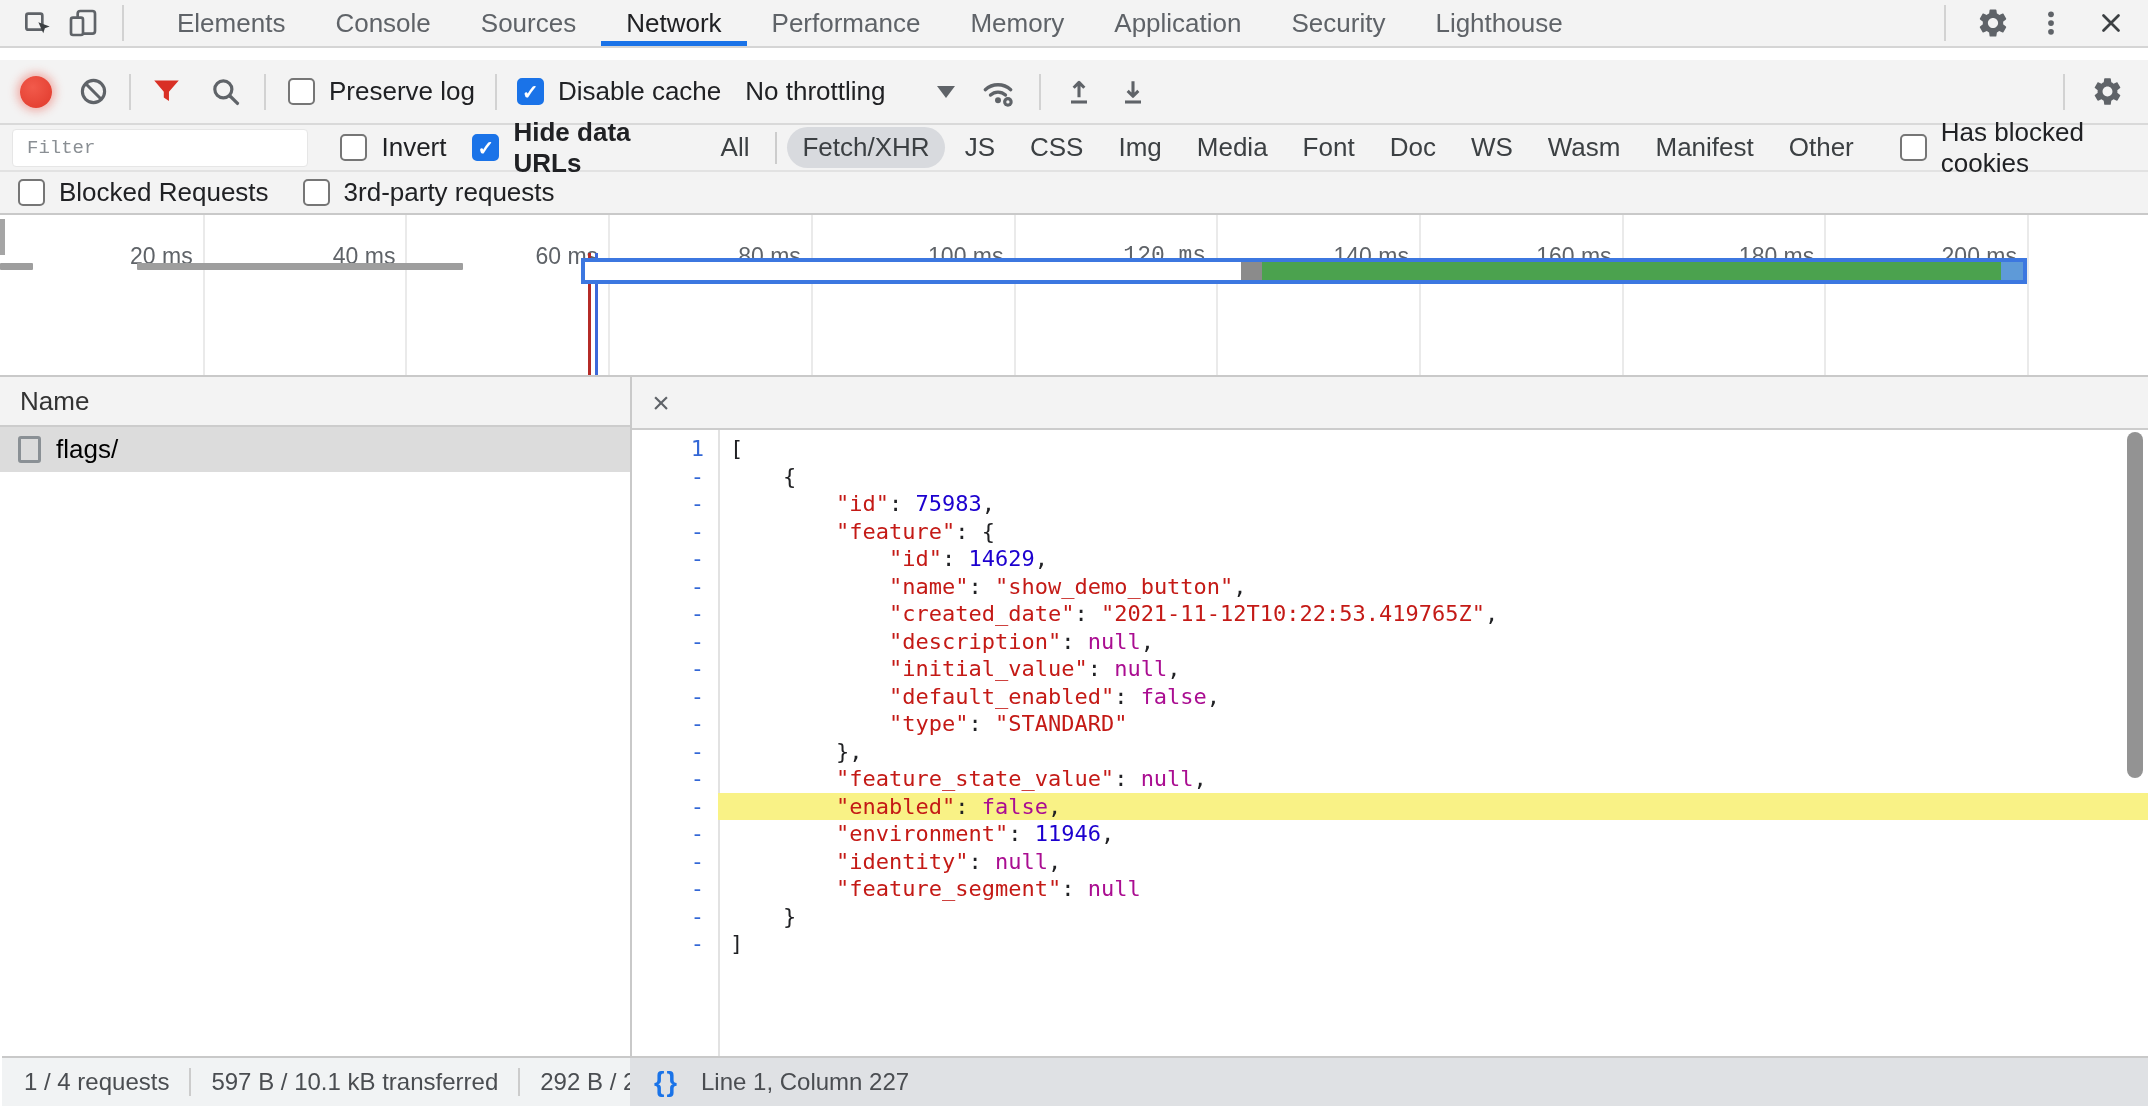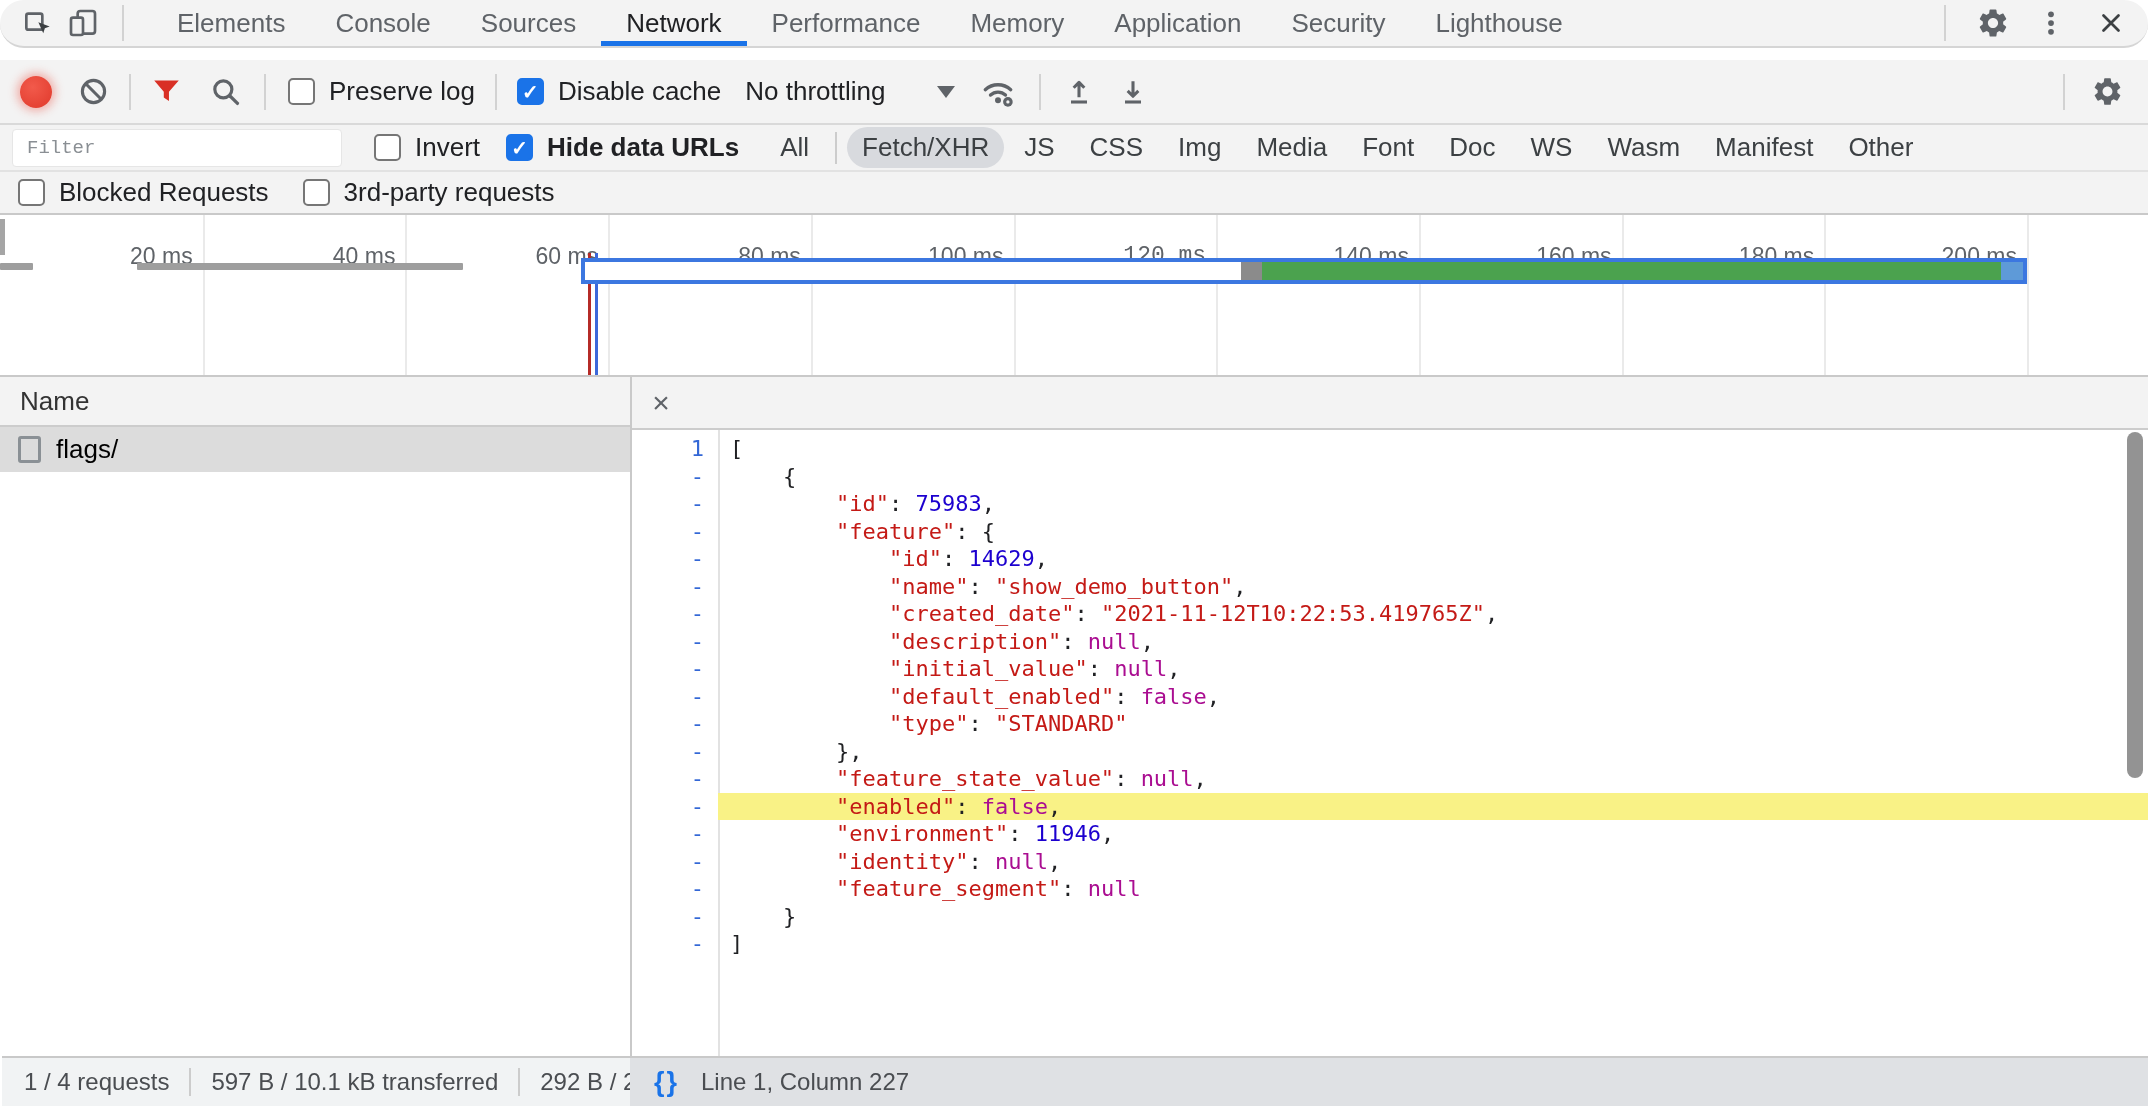--- a/index.html
+++ b/index.html
@@ -3,21 +3,21 @@
 <meta charset="utf-8">
 <style>
   html,body{margin:0;padding:0;background:#ffffff;}
   .devtools{
     position:relative;width:2148px;height:1106px;background:#fff;overflow:hidden;
     font-family:"Liberation Sans",sans-serif;color:#202124;
     -webkit-font-smoothing:antialiased;
   }
   
   .tabbar{position:absolute;left:0;right:0;top:0;height:48px;background:#f3f3f3;
-    border-bottom:2px solid #d5d5d5;display:flex;align-items:center;box-sizing:border-box;border-radius:27px;}
+    border-bottom:2px solid #d5d5d5;display:flex;align-items:center;box-sizing:border-box;}
   .tb-iconbtn{width:46px;height:46px;display:flex;align-items:center;justify-content:center;flex:none;}
   .tb-sep{width:2px;height:36px;background:#d2d2d2;flex:none;}
   .tabs{display:flex;align-items:stretch;height:100%;margin-left:28px;}
   .tab{display:flex;align-items:center;padding:0 25px;font-size:26px;color:#5f6368;cursor:default;}
   .tab.active{color:#202124;box-shadow:inset 0 -5px 0 #1a73e8;}
   .tb-right{margin-left:auto;display:flex;align-items:center;}
   
   .nettoolbar{position:absolute;left:0;right:0;top:60px;height:65px;background:#f3f3f3;
     border-bottom:2px solid #d9d9d9;display:flex;align-items:center;font-size:26px;box-sizing:border-box;}
   .rec-dot{width:32px;height:32px;border-radius:50%;
@@ -238,20 +238,24 @@
         <div class="pill">CSS</div>
         <div class="pill">Img</div>
         <div class="pill">Media</div>
         <div class="pill">Font</div>
         <div class="pill">Doc</div>
         <div class="pill">WS</div>
         <div class="pill">Wasm</div>
         <div class="pill">Manifest</div>
         <div class="pill">Other</div>
       </div>
+    <label class="cb-item" style="margin-left:26px;">
+      <span class="cb"></span>
+      <span>Has blocked cookies</span>
+    </label>
   </div>
 
   <div class="checkrow">
     <label class="cb-item">
       <span class="cb"></span>
       <span>Blocked Requests</span>
     </label>
     <label class="cb-item">
       <span class="cb"></span>
       <span>3rd-party requests</span>

